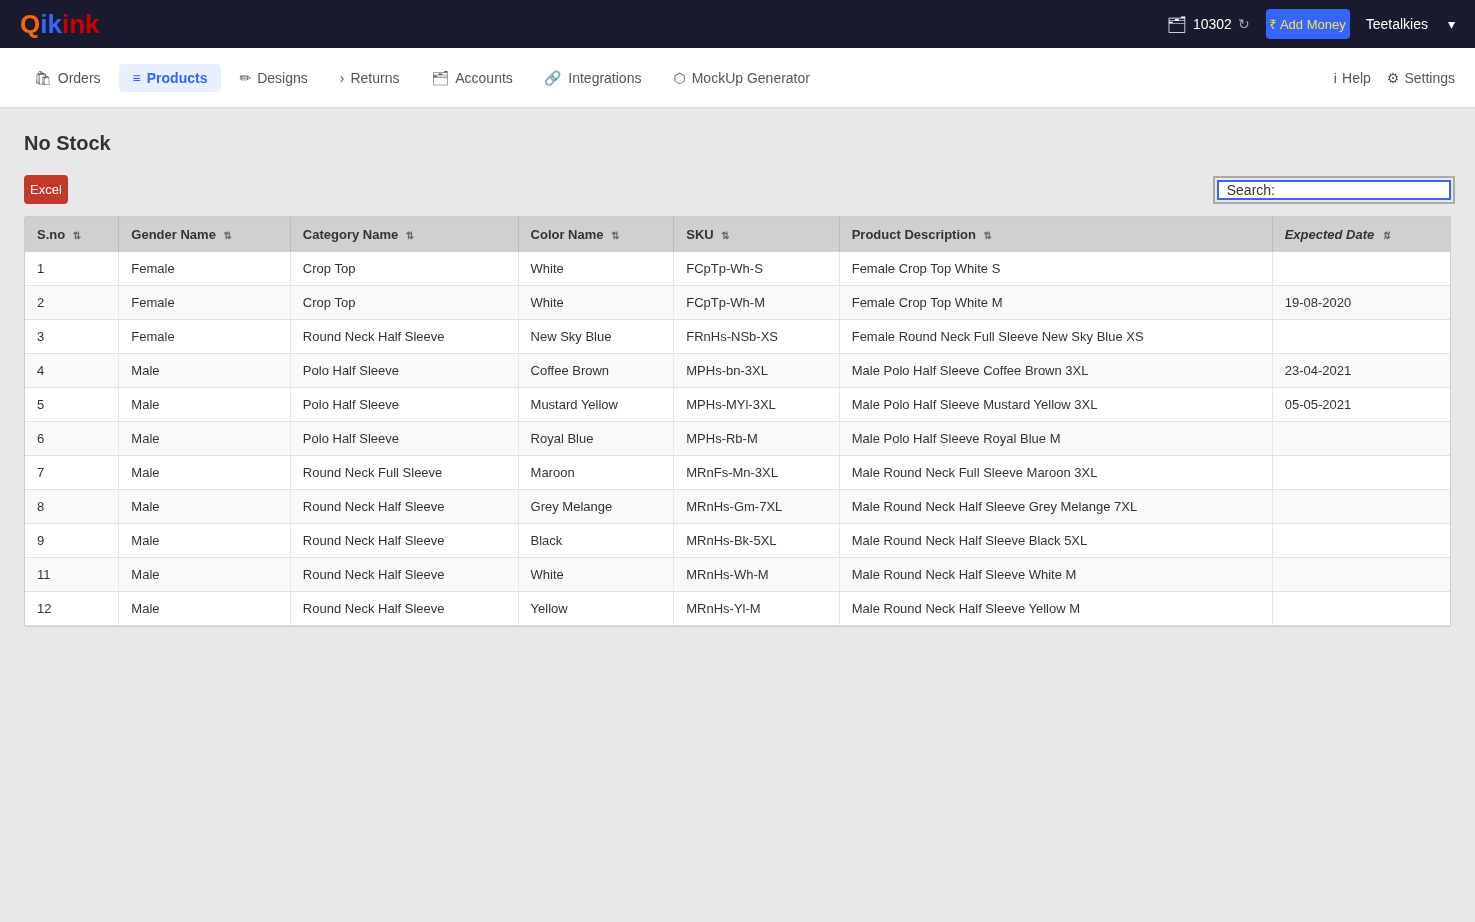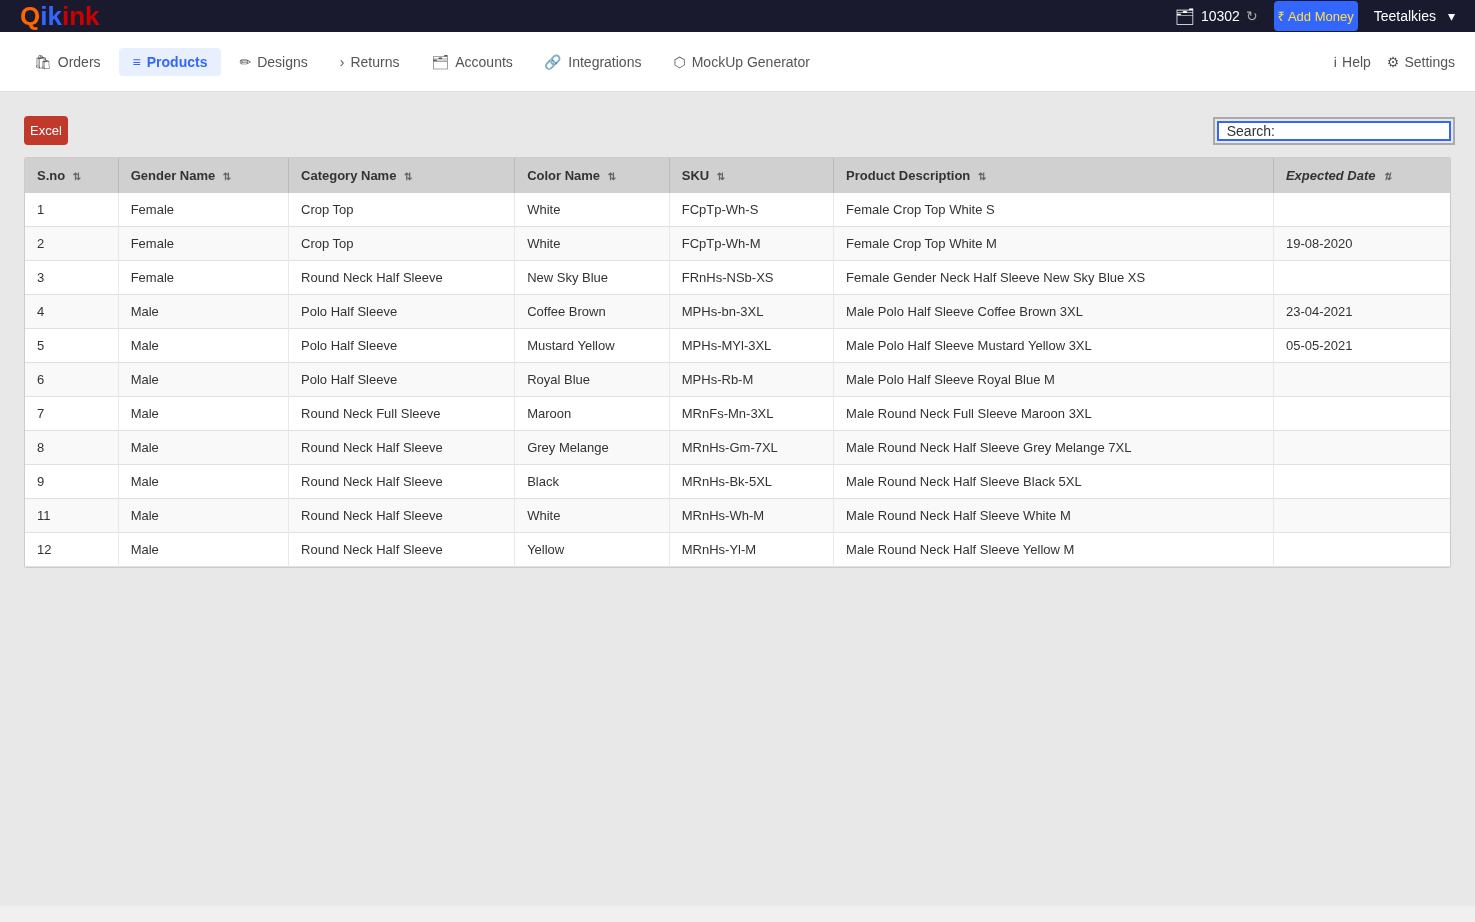--- a/index.html
+++ b/index.html
@@ -1,21 +1,21 @@
 <!DOCTYPE html>
 <html><head>
   <meta charset="utf-8">
   <style>
     * { margin: 0; padding: 0; box-sizing: border-box; }
     body { font-family: Arial, sans-serif; background: #f0f0f0; width: 1475px; height: 922px; overflow: hidden; }
 
     
     .top-bar {
       background: #1a1a2e;
-      height: 32px;
+      height: 48px;
       display: flex;
       align-items: center;
       justify-content: space-between;
       padding: 0 20px;
     }
     .logo {
       font-size: 26px;
       font-weight: bold;
     }
     .logo-q { color: #ff6600; }
@@ -39,21 +39,21 @@
       color: #fde047;
       border: none;
       padding: 6px 4px;
       border-radius: 4px;
       font-size: 13px;
       cursor: pointer;
     }
     .user-dropdown {
       display: flex;
       align-items: center;
-      gap: 12px;
+      gap: 20px;
       color: #fff;
       font-size: 14px;
       cursor: pointer;
     }
 
     
     .nav-bar {
       background: #fff;
       height: 60px;
       display: flex;
@@ -253,20 +253,21 @@
       <span>Help</span>
     </div>
     <div class="nav-right-item">
       <span>⚙</span>
       <span>Settings</span>
     </div>
   </div>
 </div>
 
 <div class="content">
+  <div class="page-title">No Stock</div>
 
   <div class="table-controls">
     <button class="excel-btn">Excel</button>
     <div class="search-box">
       <span class="search-label">Search:</span>
       <input class="search-input" type="text" style="">
     </div>
   </div>
 
   <div class="table-wrapper">
@@ -300,21 +301,21 @@
             <td>FCpTp-Wh-M</td>
             <td>Female Crop Top White M</td>
             <td>19-08-2020</td>
           </tr>
           <tr>
             <td>3</td>
             <td>Female</td>
             <td>Round Neck Half Sleeve</td>
             <td>New Sky Blue</td>
             <td>FRnHs-NSb-XS</td>
-            <td>Female Gender Neck Half Sleeve New Sky Blue XS</td>
+            <td>Female Round Neck Full Sleeve New Sky Blue XS</td>
             <td></td>
           </tr>
           <tr>
             <td>4</td>
             <td>Male</td>
             <td>Polo Half Sleeve</td>
             <td>Coffee Brown</td>
             <td>MPHs-bn-3XL</td>
             <td>Male Polo Half Sleeve Coffee Brown 3XL</td>
             <td>23-04-2021</td>

